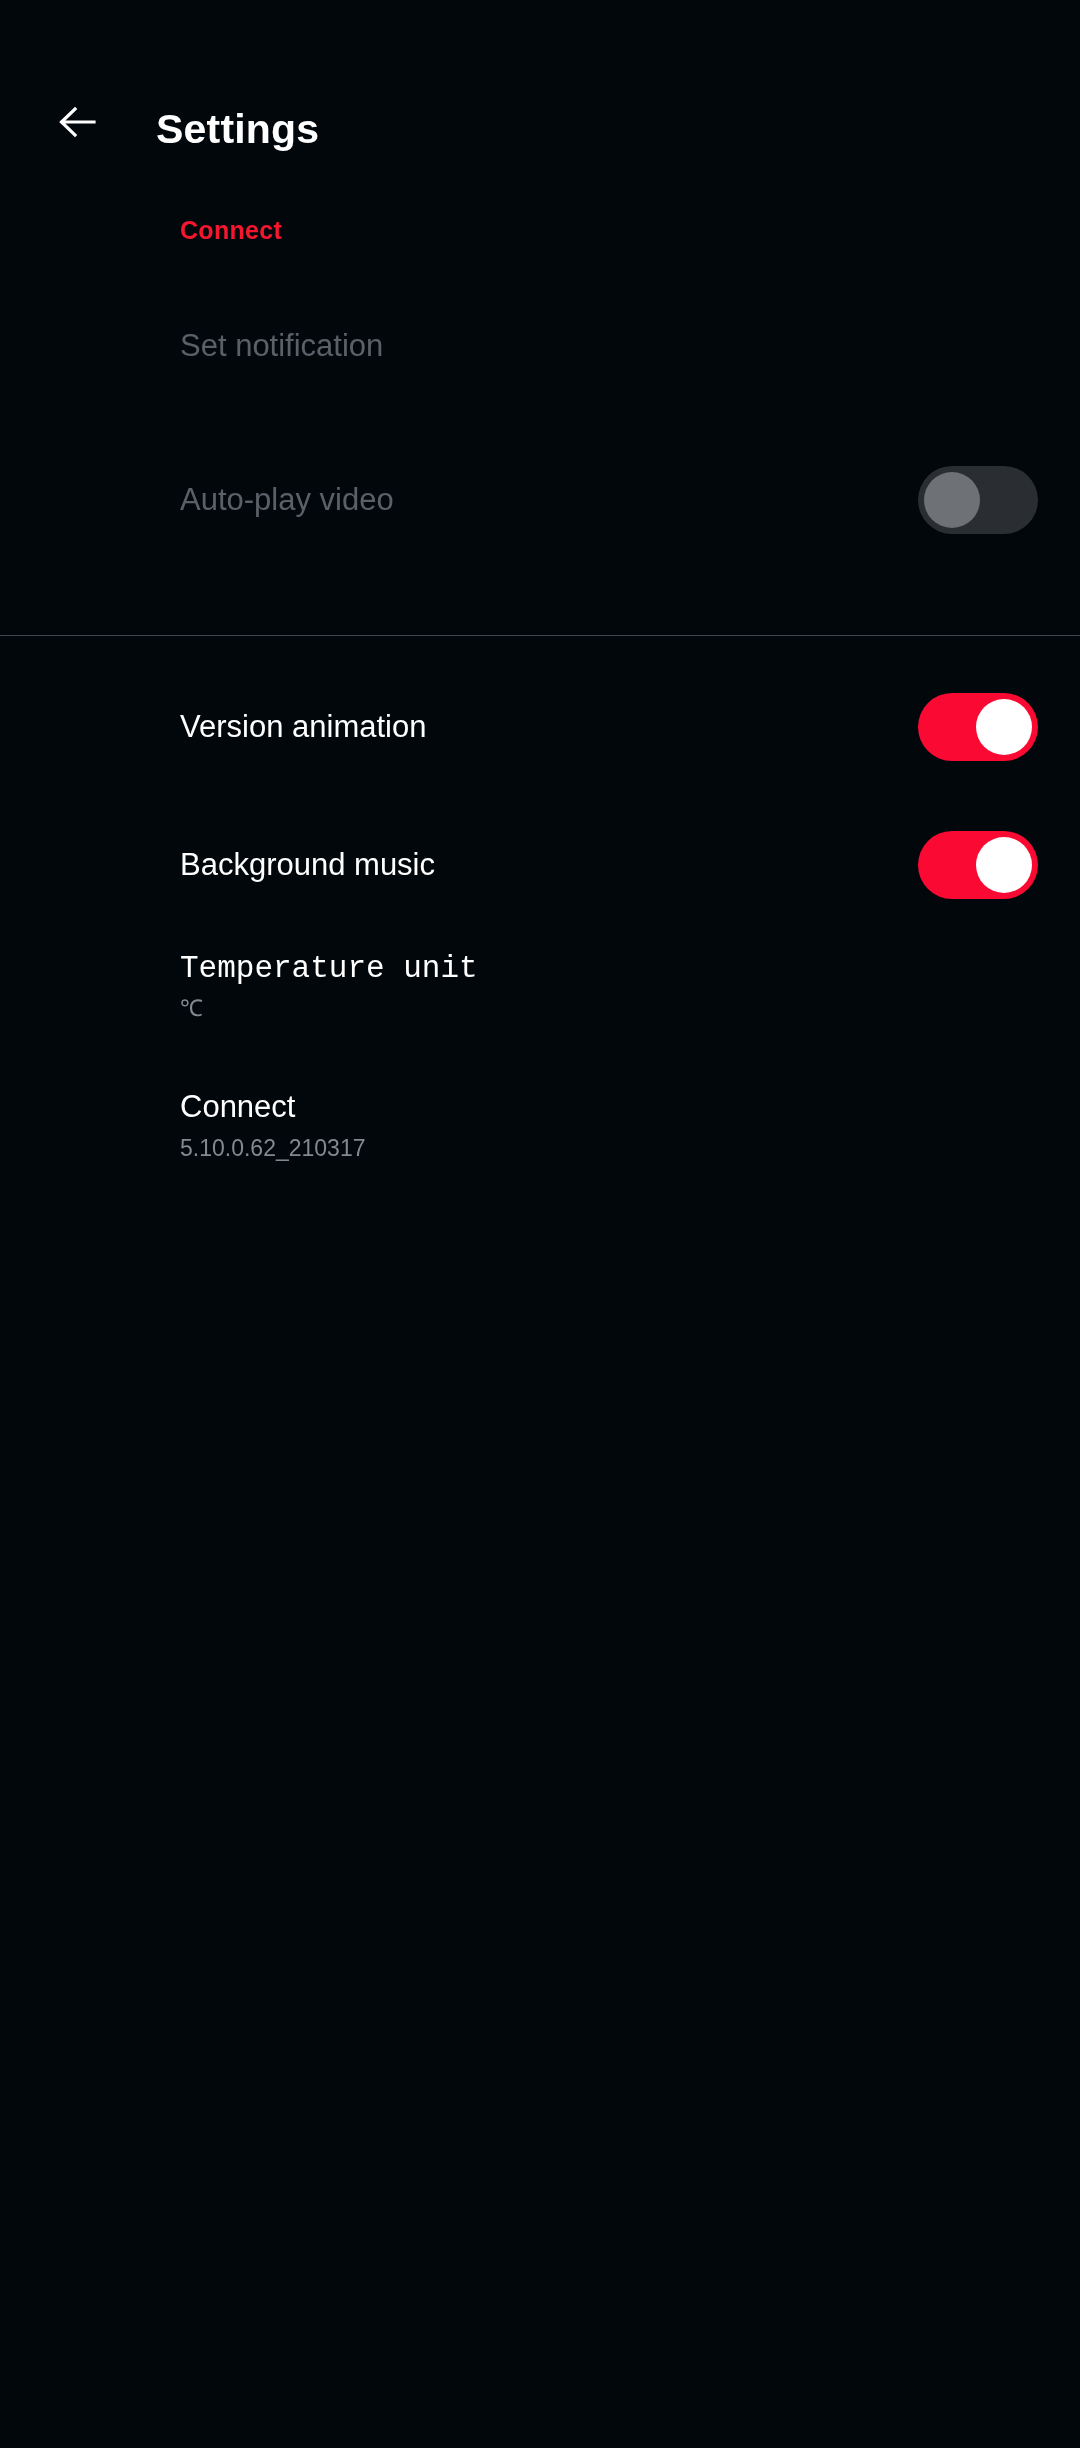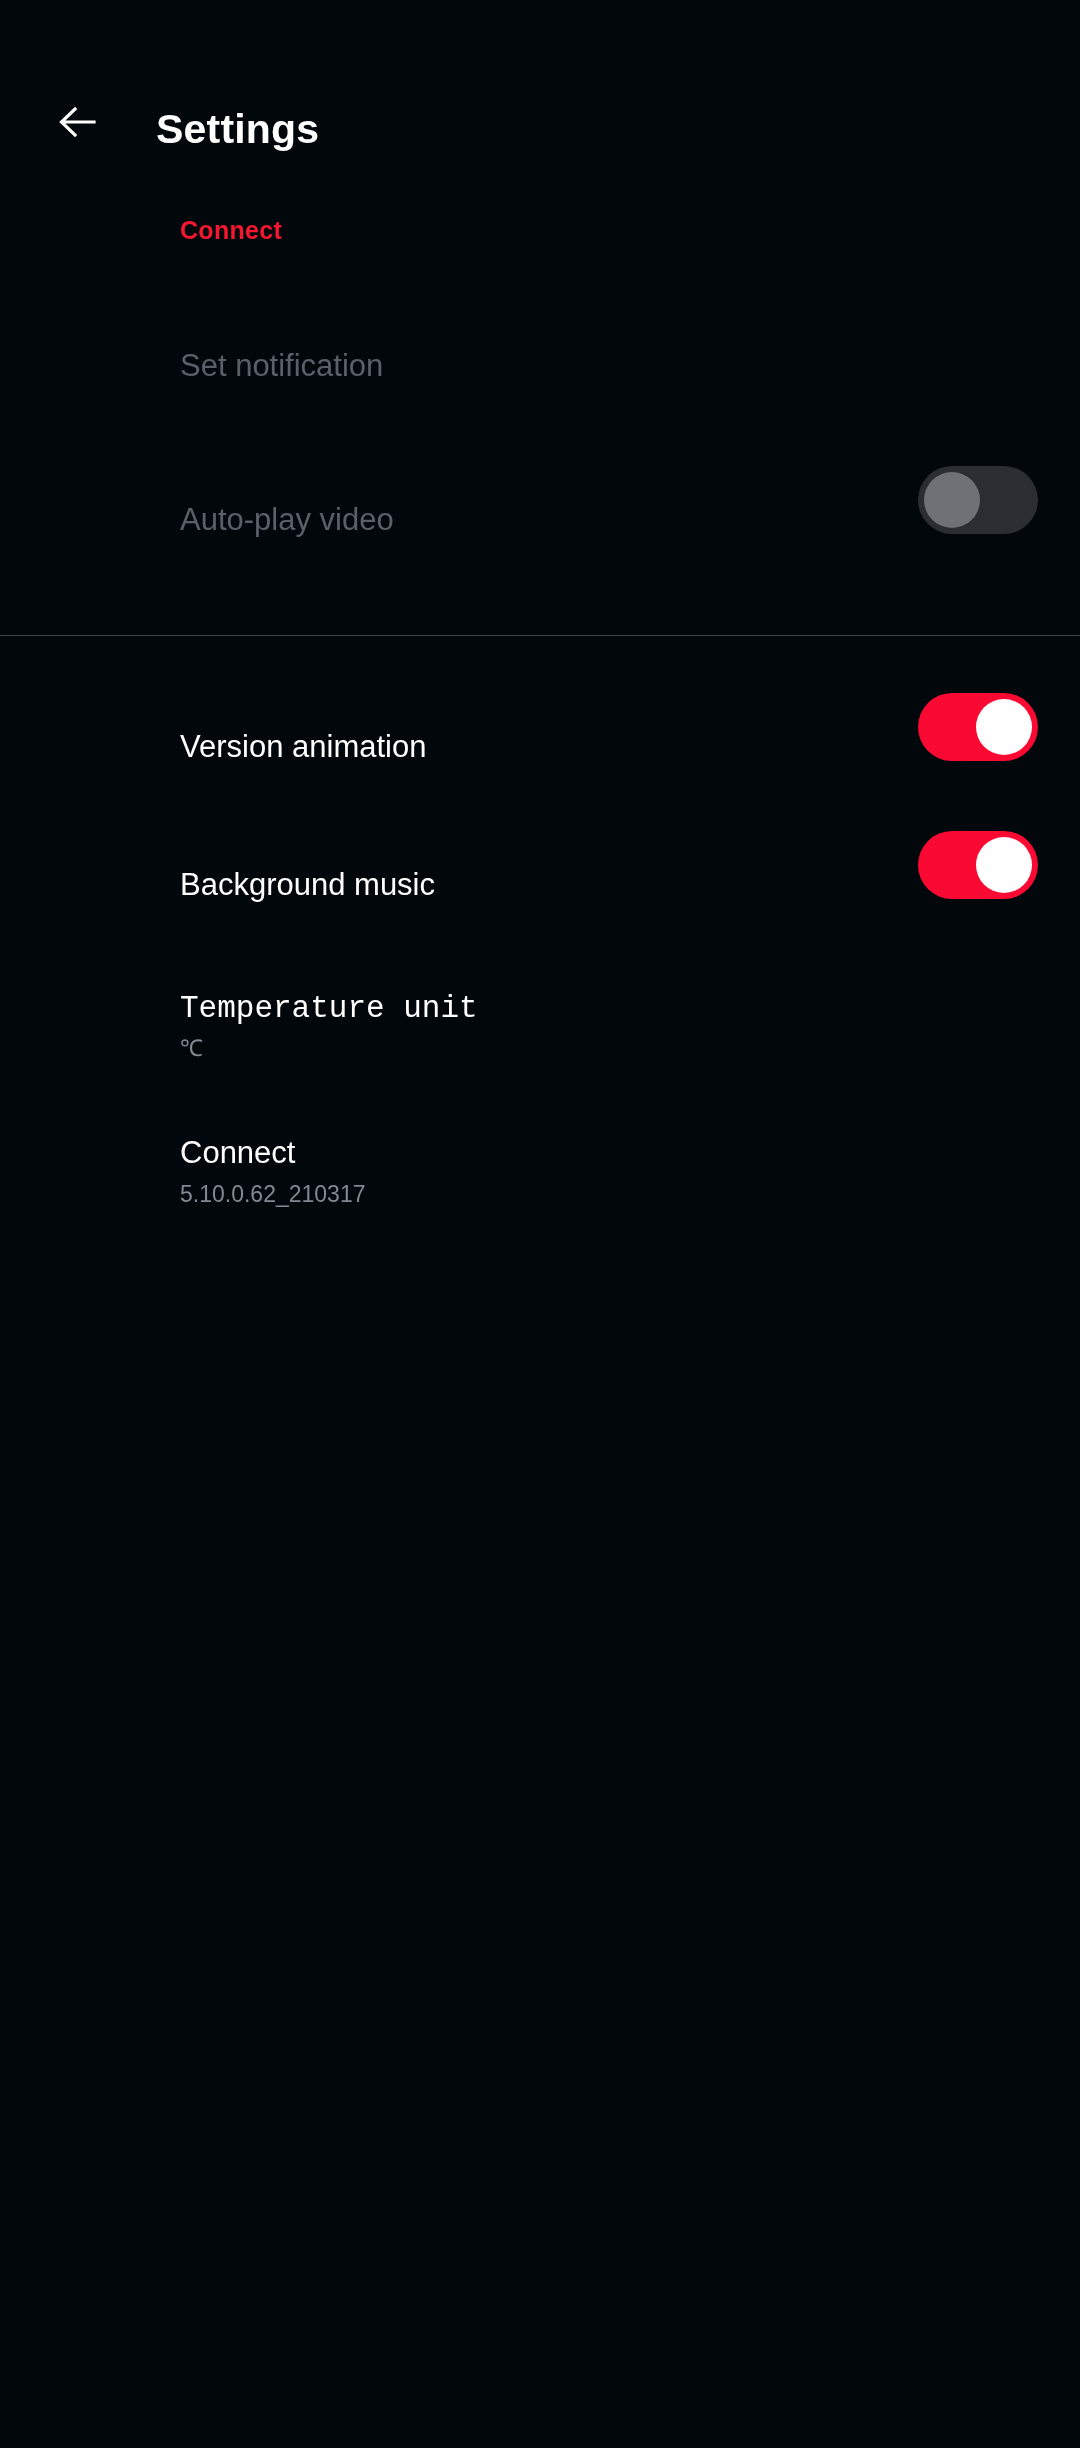--- a/index.html
+++ b/index.html
@@ -40,21 +40,21 @@
     width:100%; height:1px; background:#4a5058; opacity:.85;
     margin-top:80px;
   }
 
   
   .row {
     display:flex; align-items:center; justify-content:space-between;
     padding:0 42px 0 180px;
     min-height:110px;
   }
-  .row-texts { display:flex; flex-direction:column; justify-content:center;margin-top:40px; }
+  .row-texts { display:flex; flex-direction:column; justify-content:center; }
   .row-label { font-size:31px; line-height:1.25; color:#ffffff; }
   .row-sub   { font-size:23px; line-height:1.35; color:#828990; margin-top:6px; }
   .row.disabled .row-label { color:#5b6068; }
 
   .r-setnotif   { margin-top:46px; }
   .r-autoplay   { margin-top:44px; }
   .r-launch     { margin-top:36px; }
   .r-bgmusic    { margin-top:28px; }
   .r-touch      { margin-top:28px; }
   .r-temp       { margin-top:30px; align-items:flex-start;font-family:Liberation Mono, monospace; }

